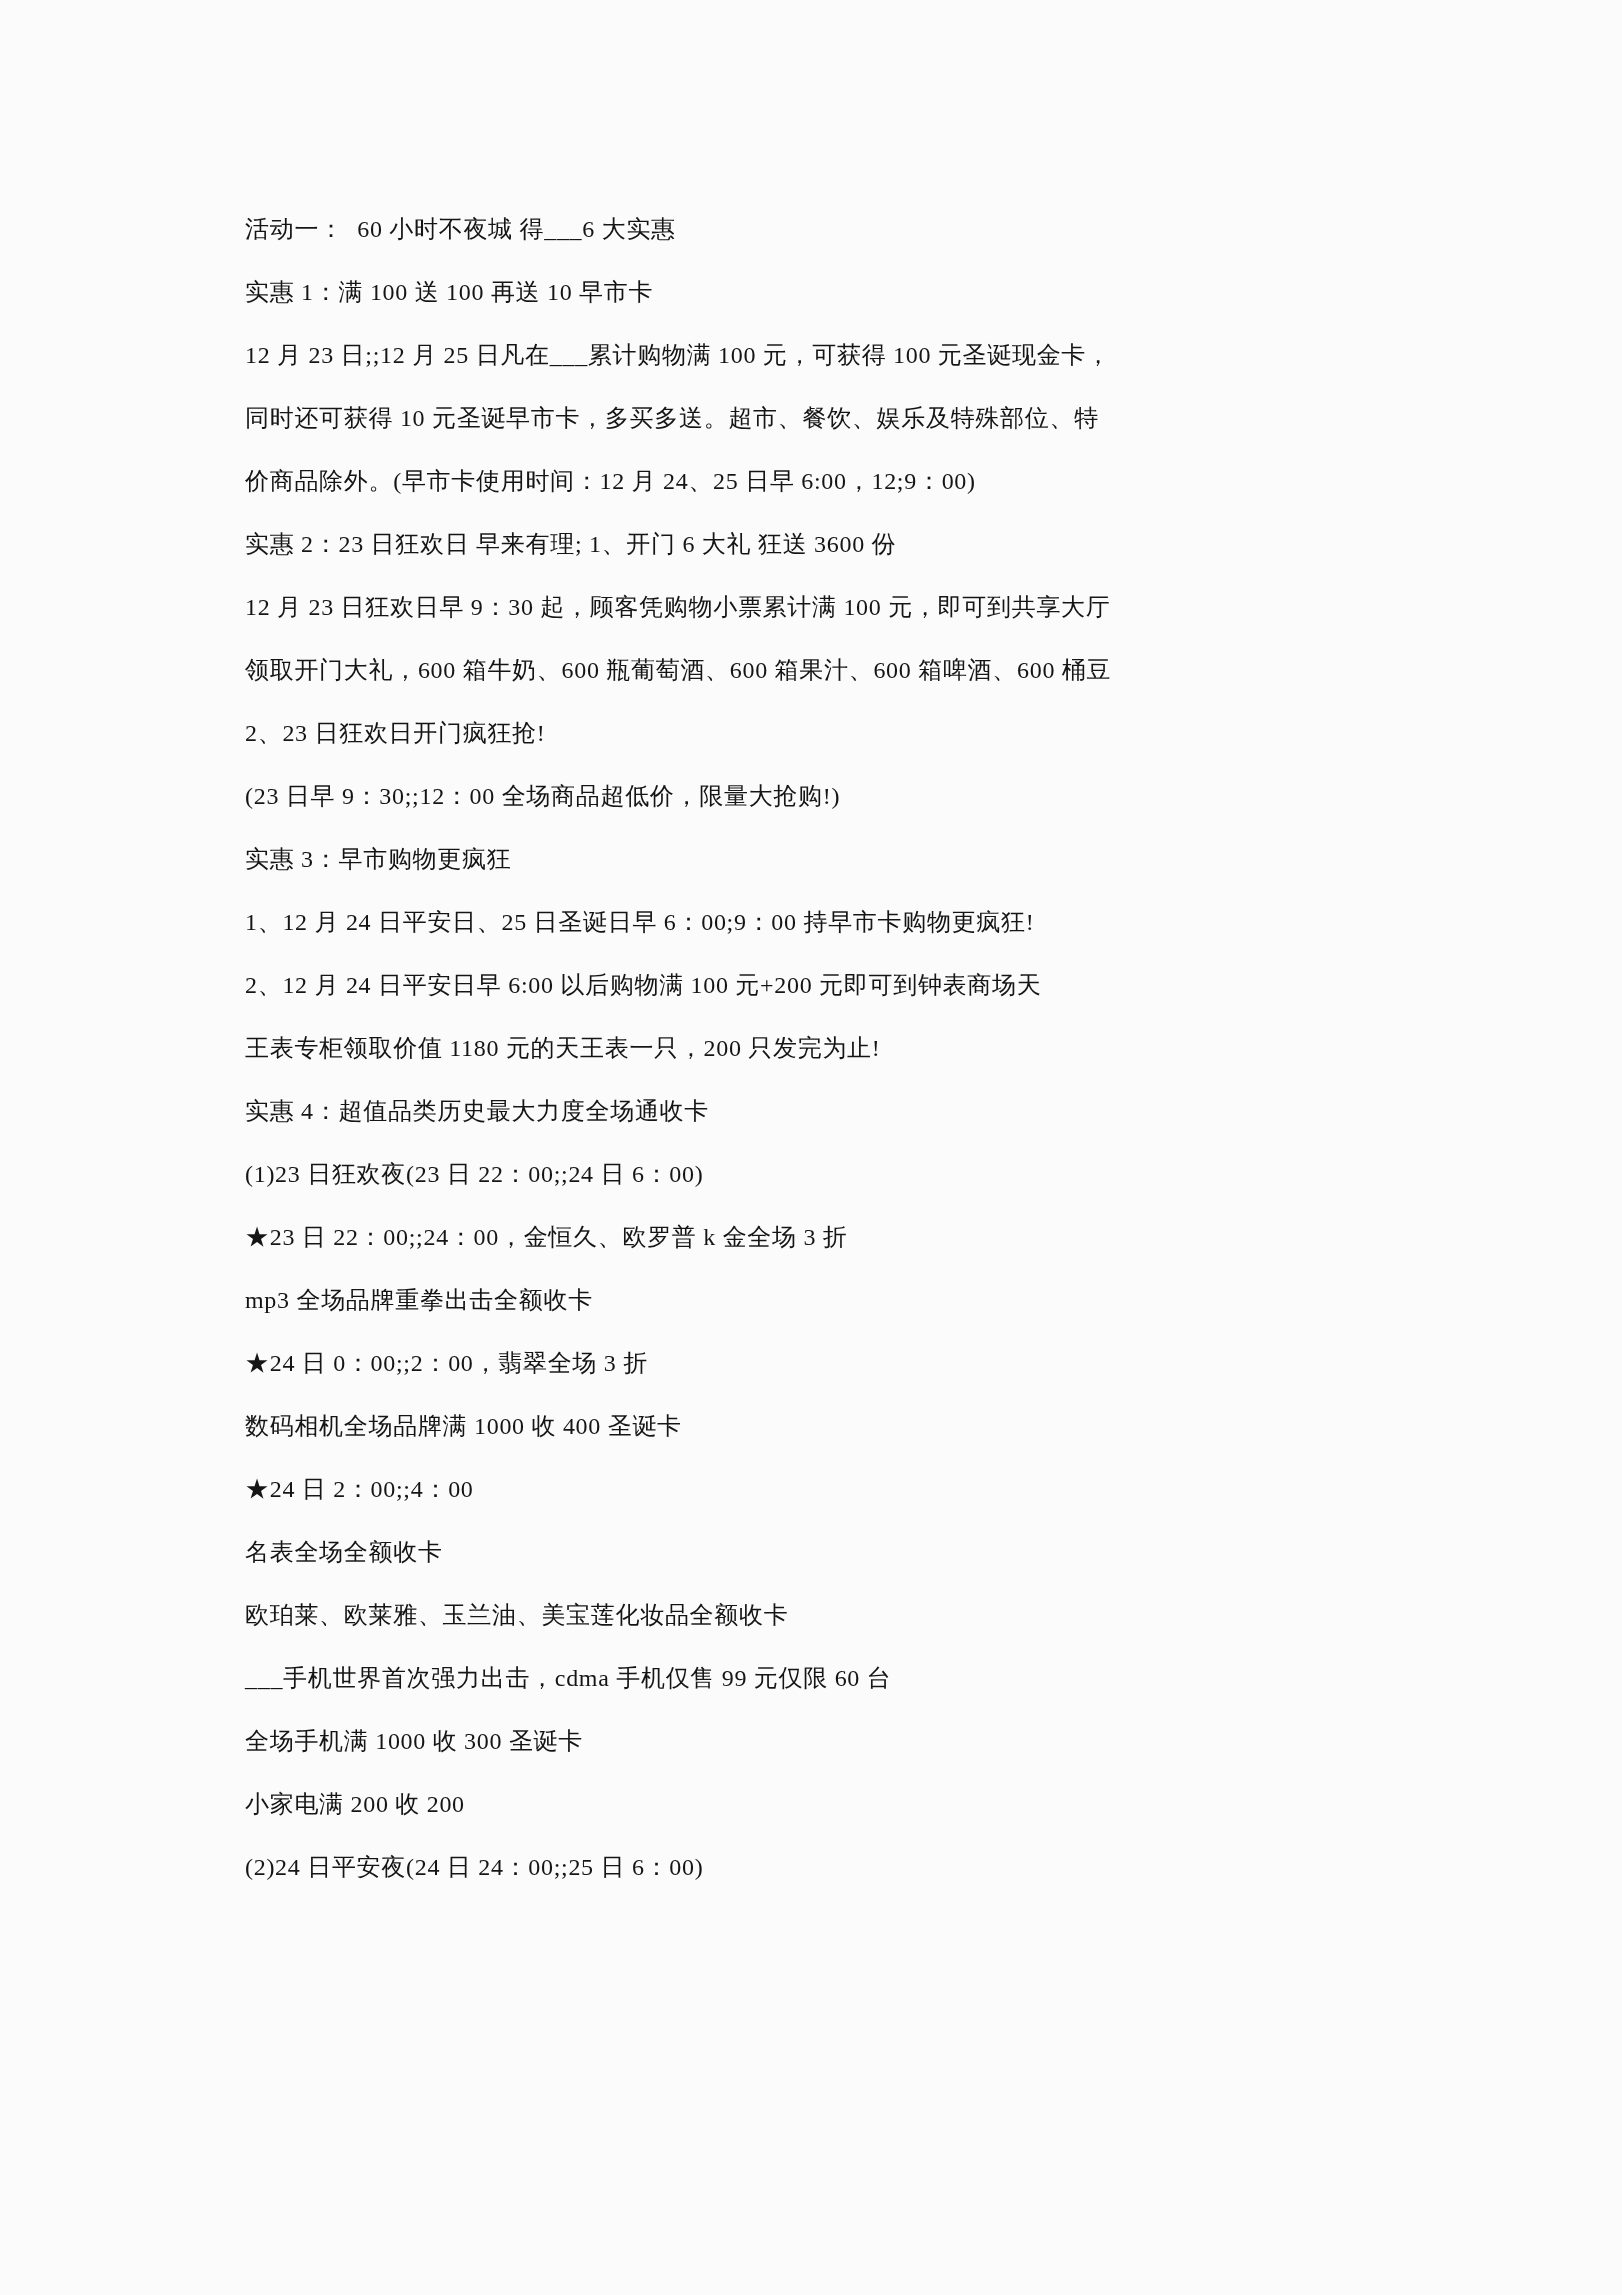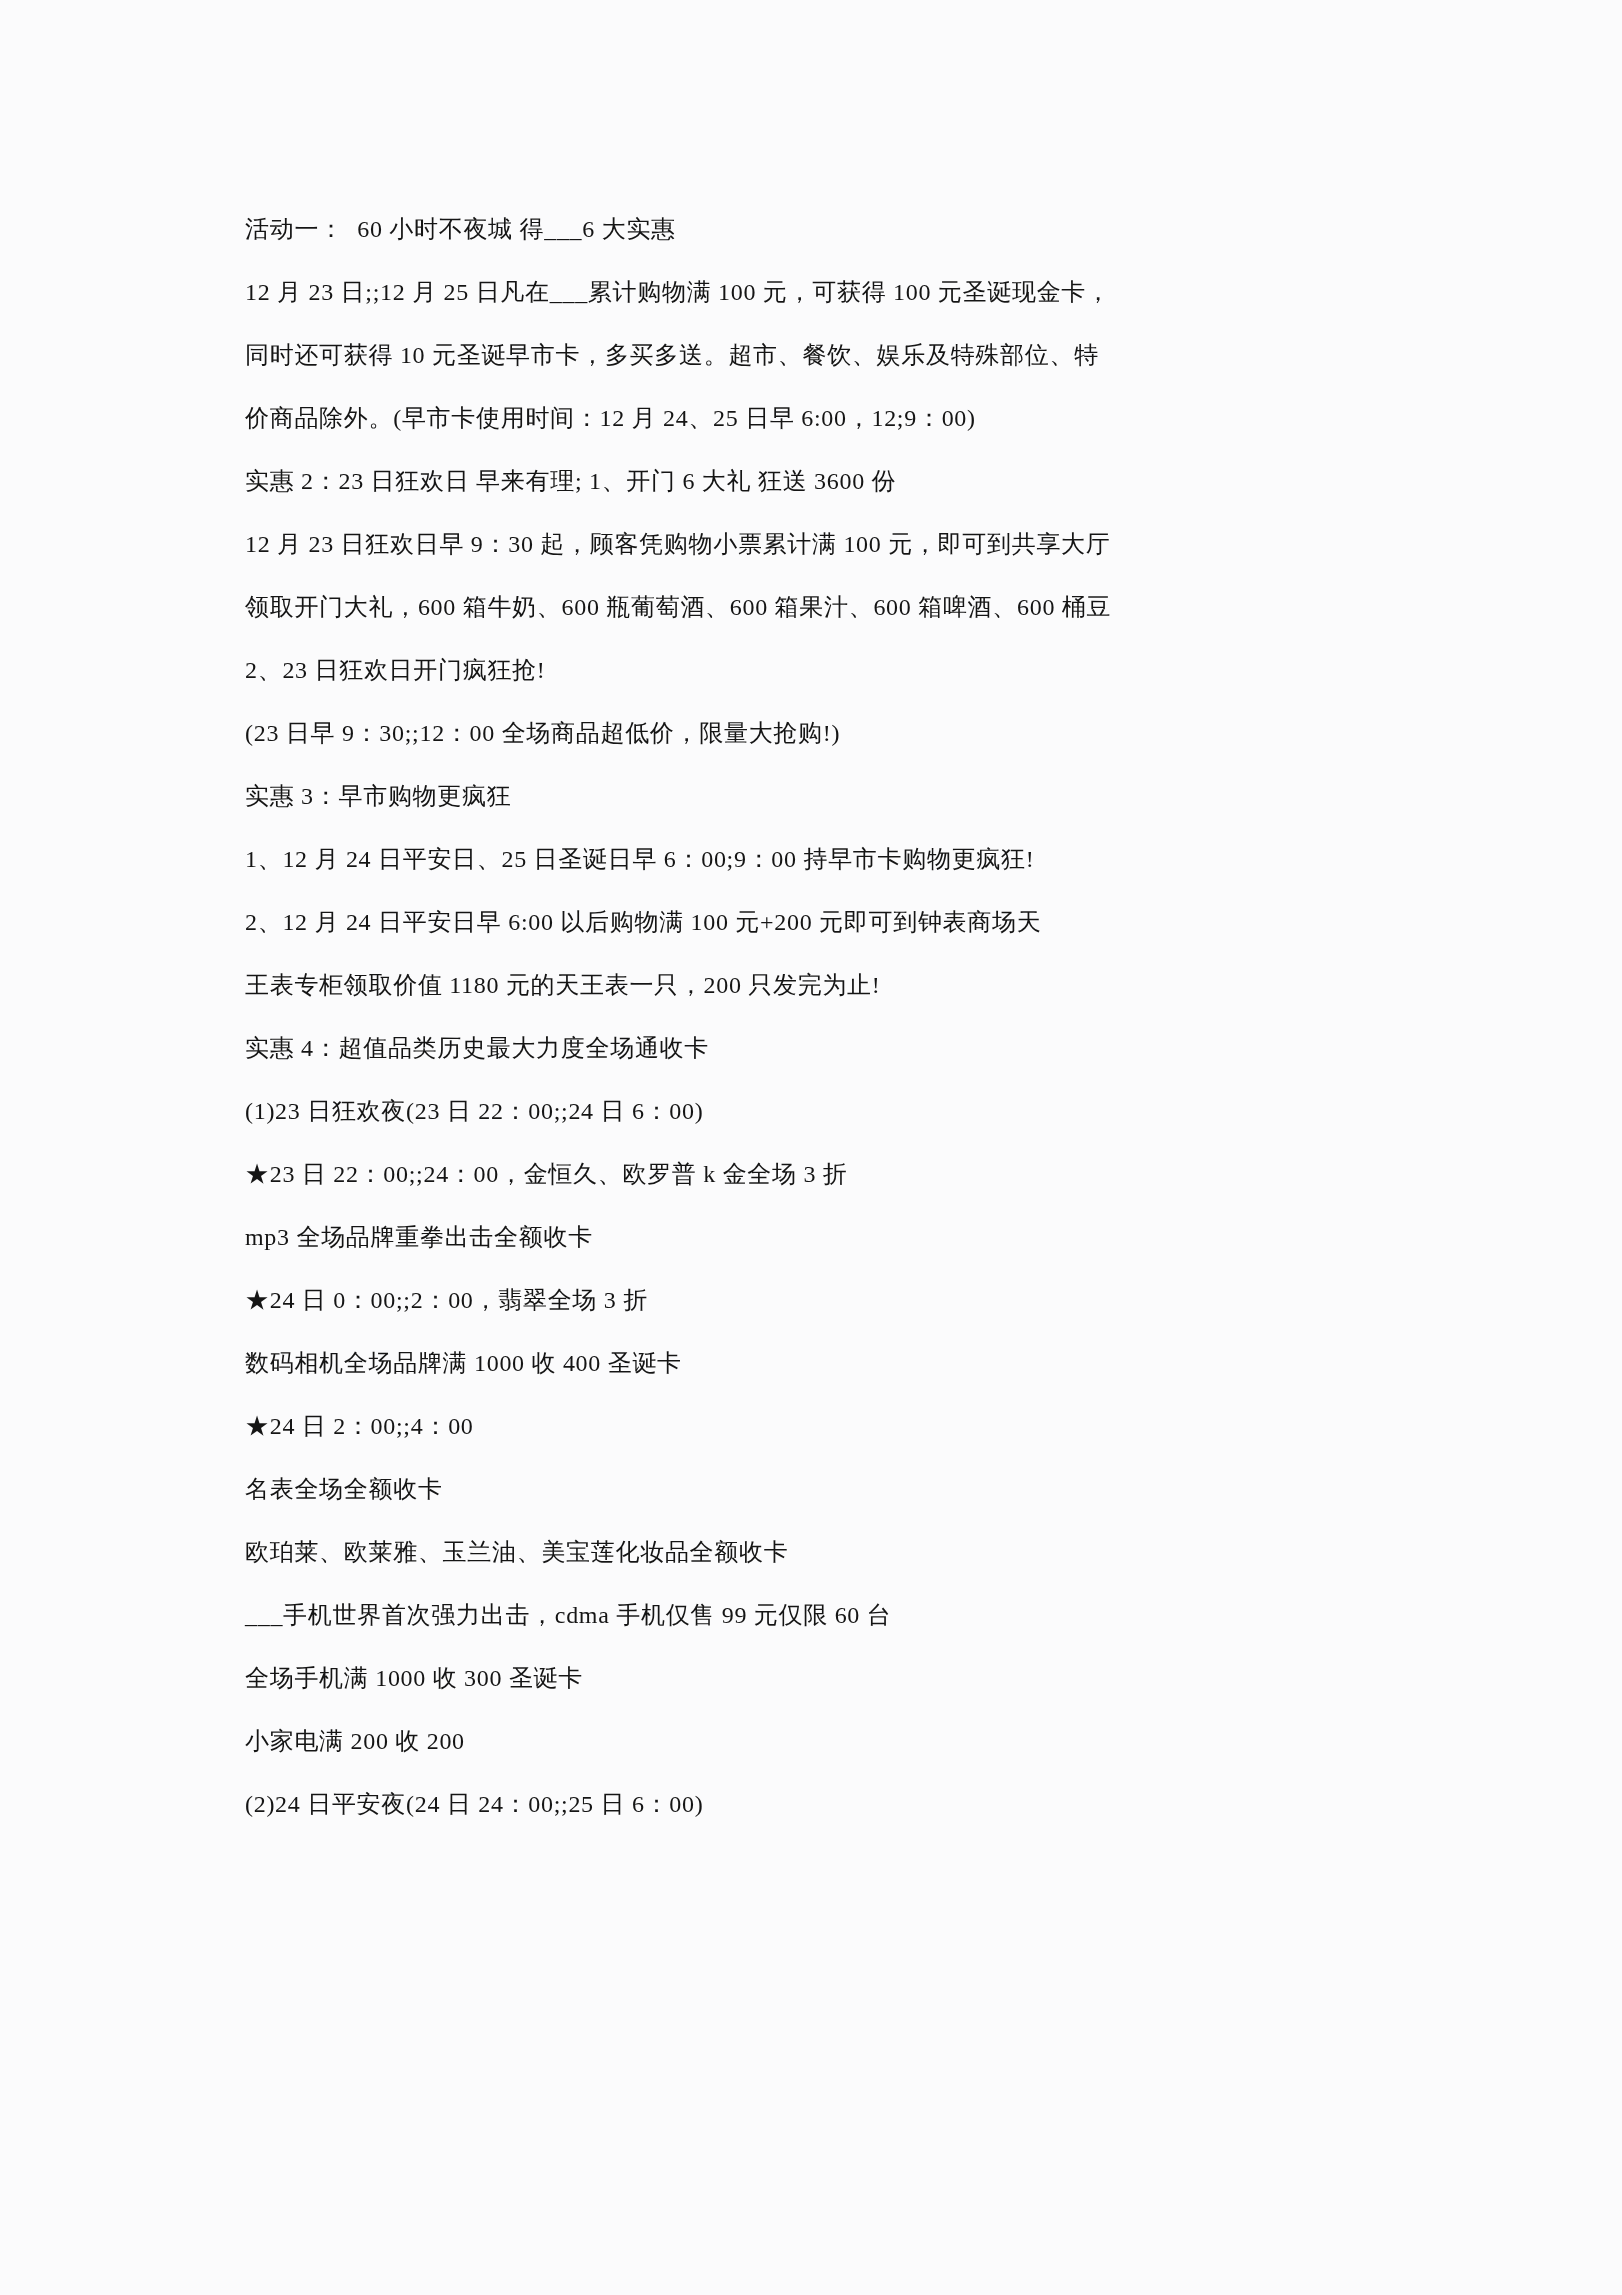--- a/index.html
+++ b/index.html
@@ -34,20 +34,21 @@
     white-space: pre;
     letter-spacing: 0.7px;
   }
 </style>
 </head>
 <body style="background: rgb(251, 251, 252);">
 
 <div class="page" style="background: rgb(251, 251, 252);">
   <div class="text-block" style="color: rgb(21, 21, 21);">
       <div class="line">活动一：  60 小时不夜城 得___6 大实惠</div>
+      <div class="line">实惠 1：满 100 送 100 再送 10 早市卡</div>
       <div class="line">12 月 23 日;;12 月 25 日凡在___累计购物满 100 元，可获得 100 元圣诞现金卡，</div>
       <div class="line">同时还可获得 10 元圣诞早市卡，多买多送。超市、餐饮、娱乐及特殊部位、特</div>
       <div class="line">价商品除外。(早市卡使用时间：12 月 24、25 日早 6:00，12;9：00)</div>
       <div class="line">实惠 2：23 日狂欢日 早来有理; 1、开门 6 大礼 狂送 3600 份</div>
       <div class="line">12 月 23 日狂欢日早 9：30 起，顾客凭购物小票累计满 100 元，即可到共享大厅</div>
       <div class="line">领取开门大礼，600 箱牛奶、600 瓶葡萄酒、600 箱果汁、600 箱啤酒、600 桶豆</div>
       <div class="line">2、23 日狂欢日开门疯狂抢!</div>
       <div class="line">(23 日早 9：30;;12：00 全场商品超低价，限量大抢购!)</div>
       <div class="line">实惠 3：早市购物更疯狂</div>
       <div class="line">1、12 月 24 日平安日、25 日圣诞日早 6：00;9：00 持早市卡购物更疯狂!</div>

